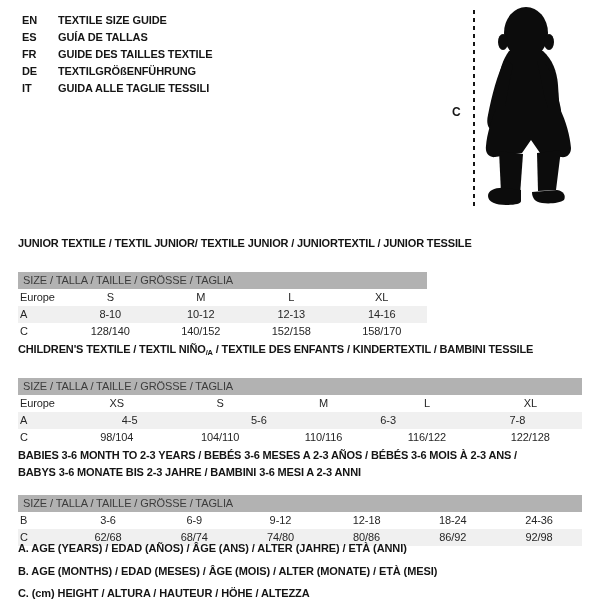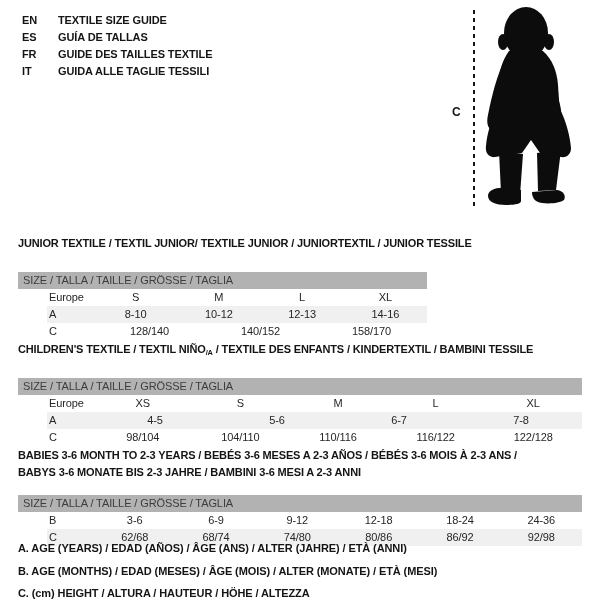--- a/index.html
+++ b/index.html
@@ -18,21 +18,21 @@
   .height-label{position:absolute;left:452px;top:105px;font-size:12px;font-weight:bold;color:#141414;}
   .baby-svg{position:absolute;left:479px;top:3px;}
   
   .sec-h{position:absolute;left:18px;font-size:11px;font-weight:bold;color:#141414;
          letter-spacing:-0.15px;white-space:nowrap;line-height:17px;margin-top:20px;}
   .sub{font-size:7.5px;vertical-align:-2px;}
   
   .tbl{position:absolute;left:18px;font-size:11px;color:#262626;letter-spacing:-0.1px;}
   .bar{height:17px;line-height:17px;background:#b2b2b2;color:#3c3c3c;padding-left:5px;
        box-sizing:border-box;margin-top:30px;}
-  .row{display:flex;height:17px;line-height:17px;margin-left:29px;}
+  .row{display:flex;height:17px;line-height:17px;}
   .row.shade{background:#f0f0f0;}
   .lbl{flex:0 0 47px;padding-left:2px;box-sizing:border-box;}
   .cell{flex:1;text-align:center;}
   .w-narrow{width:409px;}
   .w-wide{width:564px;}
   
   .notes{position:absolute;left:18px;top:537px;font-size:11px;font-weight:bold;
          line-height:22.5px;color:#141414;letter-spacing:-0.1px;white-space:nowrap;}
 </style>
 </head>
@@ -43,20 +43,24 @@
     <span class="lang-code">EN</span>
     <span>TEXTILE SIZE GUIDE</span>
   </div>
   <div class="lang-row">
     <span class="lang-code">ES</span>
     <span>GUÍA DE TALLAS</span>
   </div>
   <div class="lang-row">
     <span class="lang-code">FR</span>
     <span>GUIDE DES TAILLES TEXTILE</span>
+  </div>
+  <div class="lang-row">
+    <span class="lang-code">DE</span>
+    <span>TEXTILGRÖßENFÜHRUNG</span>
   </div>
   <div class="lang-row">
     <span class="lang-code">IT</span>
     <span>GUIDA ALLE TAGLIE TESSILI</span>
   </div>
 </div>
 
 <div class="dash-line"></div>
 <div class="height-label">C</div>
 <svg class="baby-svg" width="118" height="204" viewBox="0 0 118 204" xmlns="http://www.w3.org/2000/svg">
@@ -89,20 +93,21 @@
     <span class="lbl">A</span>
     <span class="cell">8-10</span>
     <span class="cell">10-12</span>
     <span class="cell">12-13</span>
     <span class="cell">14-16</span>
   </div>
   <div class="row">
     <span class="lbl">C</span>
     <span class="cell">128/140</span>
     <span class="cell">140/152</span>
+    <span class="cell">152/158</span>
     <span class="cell">158/170</span>
   </div>
 </div>
 
 <div class="sec-h" style="top:321px">
   <span>CHILDREN'S TEXTILE / TEXTIL NIÑO</span><span class="sub">/A</span><span> / TEXTILE DES ENFANTS / KINDERTEXTIL / BAMBINI TESSILE</span>
 </div>
 <div class="tbl w-wide" style="top:348px">
   <div class="bar">SIZE / TALLA / TAILLE / GRÖSSE / TAGLIA</div>
   <div class="row">
@@ -110,21 +115,21 @@
     <span class="cell">XS</span>
     <span class="cell">S</span>
     <span class="cell">M</span>
     <span class="cell">L</span>
     <span class="cell">XL</span>
   </div>
   <div class="row shade">
     <span class="lbl">A</span>
     <span class="cell">4-5</span>
     <span class="cell">5-6</span>
-    <span class="cell">6-7</span>
+    <span class="cell">6-3</span>
     <span class="cell">7-8</span>
   </div>
   <div class="row">
     <span class="lbl">C</span>
     <span class="cell">98/104</span>
     <span class="cell">104/110</span>
     <span class="cell">110/116</span>
     <span class="cell">116/122</span>
     <span class="cell">122/128</span>
   </div>

